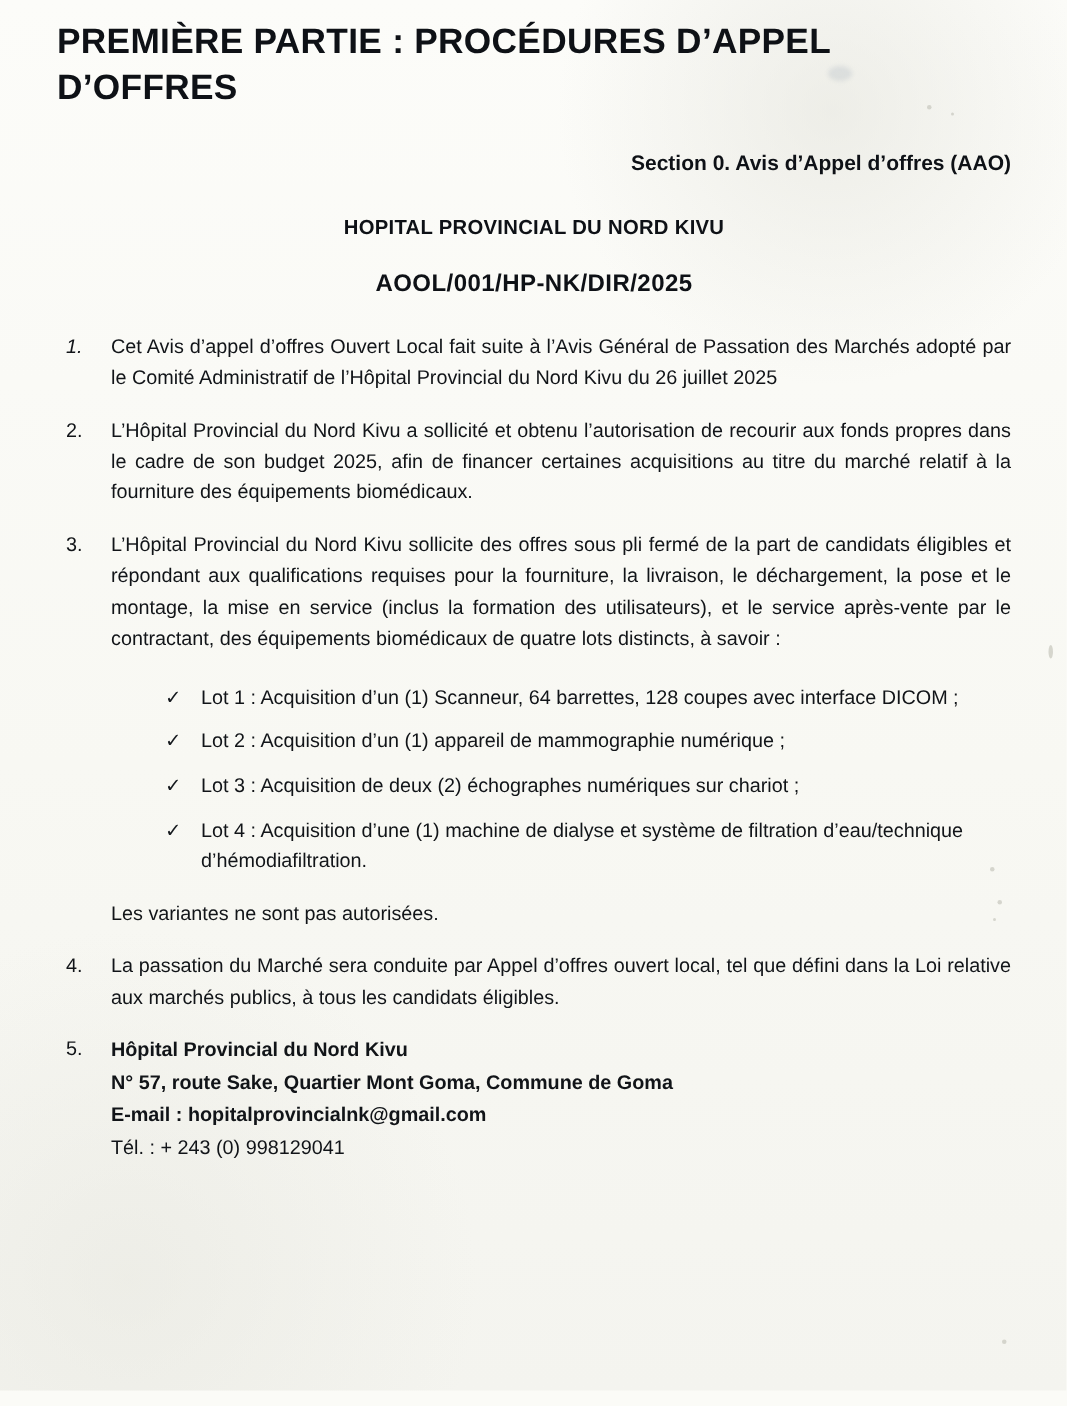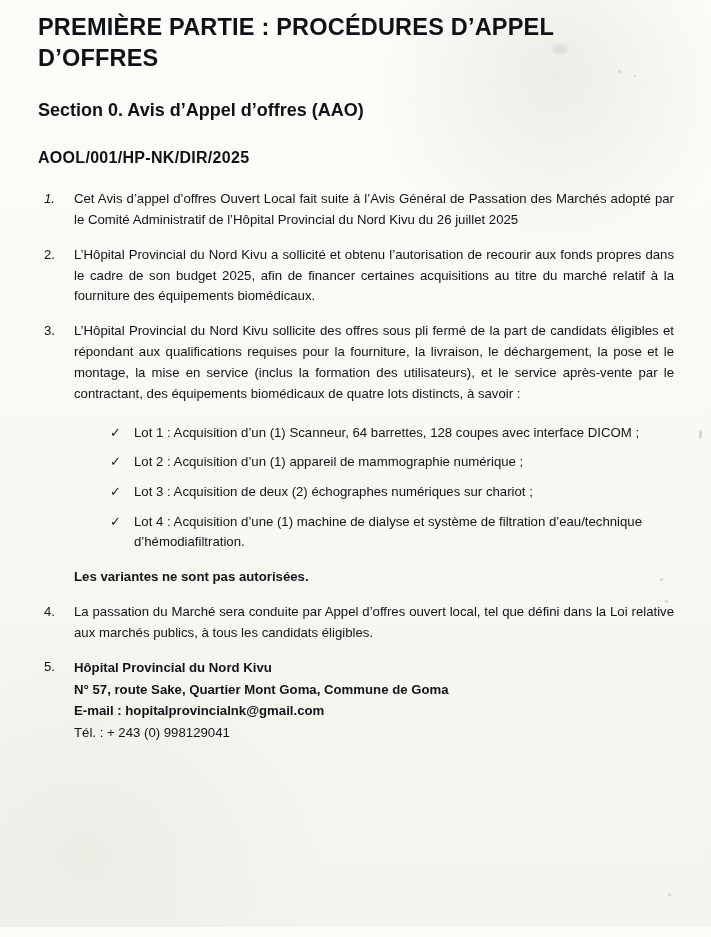--- a/index.html
+++ b/index.html
@@ -36,39 +36,40 @@
   h1.doc-title {
     font-size: 23.5px;
     font-weight: bold;
     line-height: 1.32;
     letter-spacing: 0.2px;
     margin: 0 0 26px 0;
     color: #0e1116;
   }
 
   h2.section-title {
-    font-size: 18px;
-    font-weight: bold;
-    text-align: left;
+    font-size: 14px;
+    font-weight: bold;
+    text-align: right;
     margin: 0 0 28px 0;
     color: #0e1116;
   }
 
   h3.org-name {
     font-size: 13.5px;
     font-weight: bold;
     text-align: center;
     letter-spacing: 0.2px;
     margin: 0 0 22px 0;
     color: #0e1116;
   }
 
   h3.ref-code {
     font-size: 16px;
     font-weight: bold;
+    text-align: center;
     letter-spacing: 0.3px;
     margin: 0 0 22px 0;
     color: #0e1116;
   }
 
   ol.clauses {
     list-style: none;
     margin: 0;
     padding: 0;
   }
@@ -113,21 +114,21 @@
     left: 0;
     top: 0;
     font-size: 13px;
     color: #14181d;
   }
   ul.lots > li .lot-label {
     font-weight: normal;
   }
 
   p.variants {
-    font-weight: bold;
+    font-weight: normal;
     font-size: 13.2px;
     margin: 0 0 18px 0;
     padding-left: 36px;
   }
 
   .contact-block {
     margin: 10px 0 0 0;
     padding-left: 36px;
     font-size: 13.2px;
     line-height: 1.62;
@@ -169,20 +170,21 @@
   <div class="speck" style="left:665px; top:600px; width:3px; height:3px;"></div>
   <div class="speck" style="left:662px; top:612px; width:2px; height:2px;"></div>
   <div class="speck" style="left:668px; top:893px; width:3px; height:3px;"></div>
 
   <div class="inner">
 
     <h1 class="doc-title">PREMIÈRE PARTIE : PROCÉDURES D’APPEL D’OFFRES</h1>
 
     <h2 class="section-title">Section 0. Avis d’Appel d’offres (AAO)</h2>
 
+    <h3 class="org-name">HOPITAL PROVINCIAL DU NORD KIVU</h3>
 
     <h3 class="ref-code">AOOL/001/HP-NK/DIR/2025</h3>
 
     <ol class="clauses">
 
       <li class="italic-num">
         <span class="num">1.</span>
         <span class="body">Cet Avis d’appel d’offres Ouvert Local fait suite à l’Avis Général de Passation des Marchés adopté par le Comité Administratif de l’Hôpital Provincial du Nord Kivu du 26 juillet 2025</span>
       </li>
 

